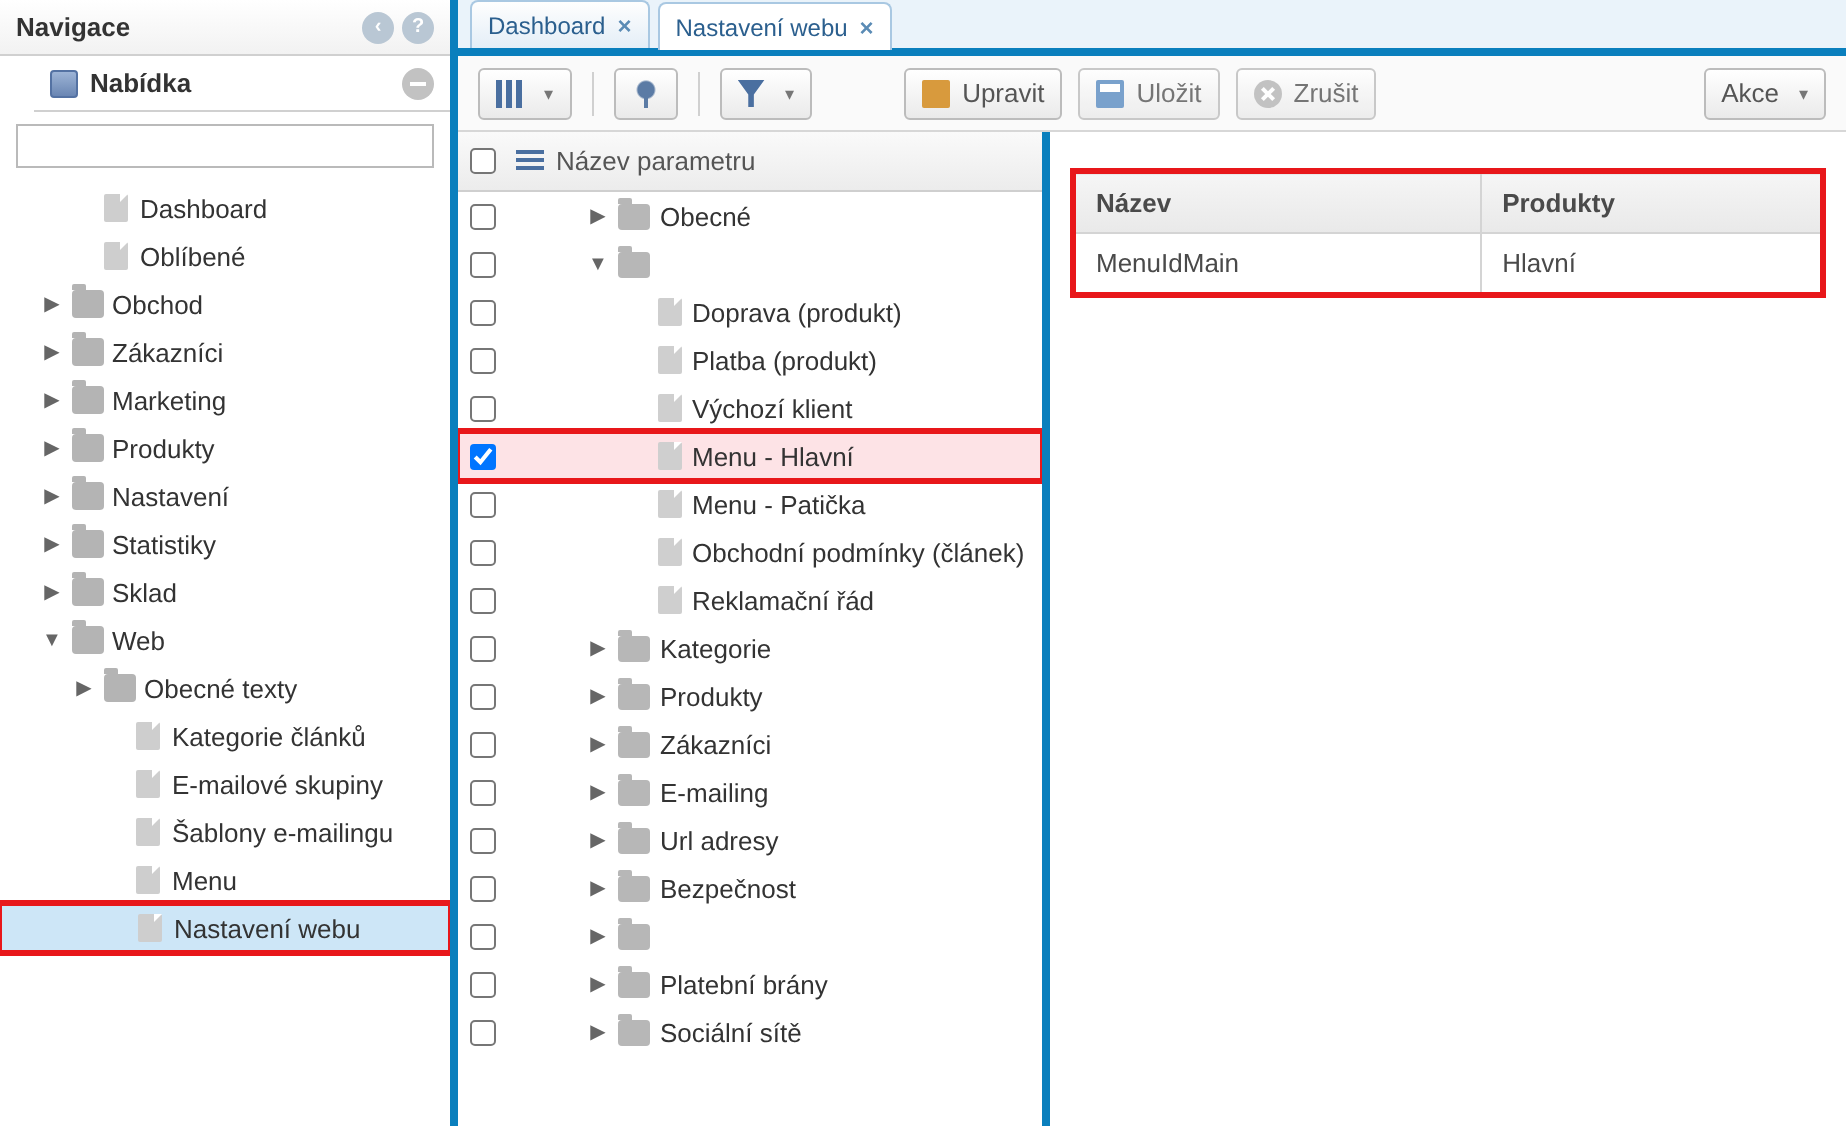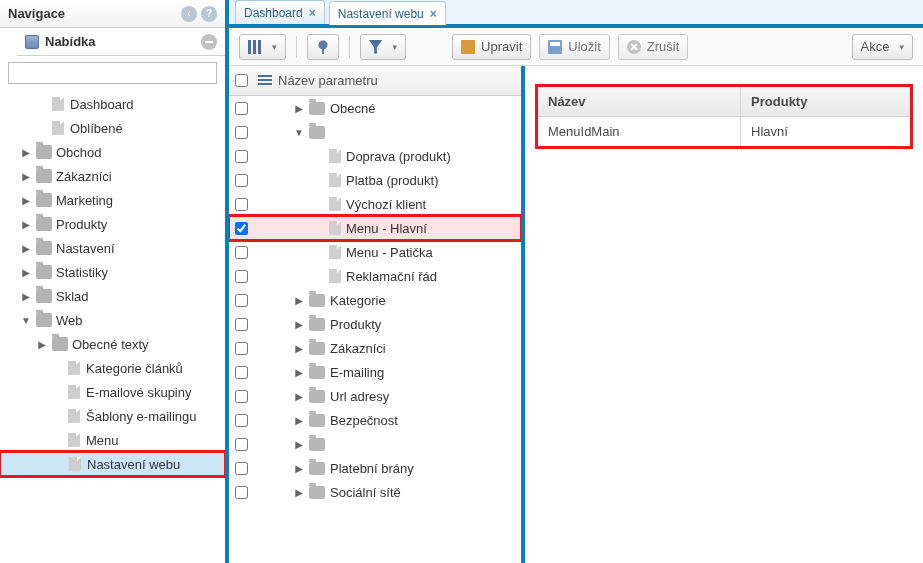--- a/index.html
+++ b/index.html
@@ -360,20 +360,28 @@
                   <span class="label">Menu - Hlavní</span>
                 </span>
               </div>
             </div>
             <div class="grow">
               <input type="checkbox" style="">
               <span class="tree" style="padding-left:60px">
                 <span class="g-arrow"></span>
                 <span class="g-doc"></span>
                 <span class="label">Menu - Patička</span>
+              </span>
+            </div>
+            <div class="grow">
+              <input type="checkbox" style="">
+              <span class="tree" style="padding-left:60px">
+                <span class="g-arrow"></span>
+                <span class="g-doc"></span>
+                <span class="label">Obchodní podmínky (článek)</span>
               </span>
             </div>
             <div class="grow">
               <input type="checkbox" style="">
               <span class="tree" style="padding-left:60px">
                 <span class="g-arrow"></span>
                 <span class="g-doc"></span>
                 <span class="label">Reklamační řád</span>
               </span>
             </div>

